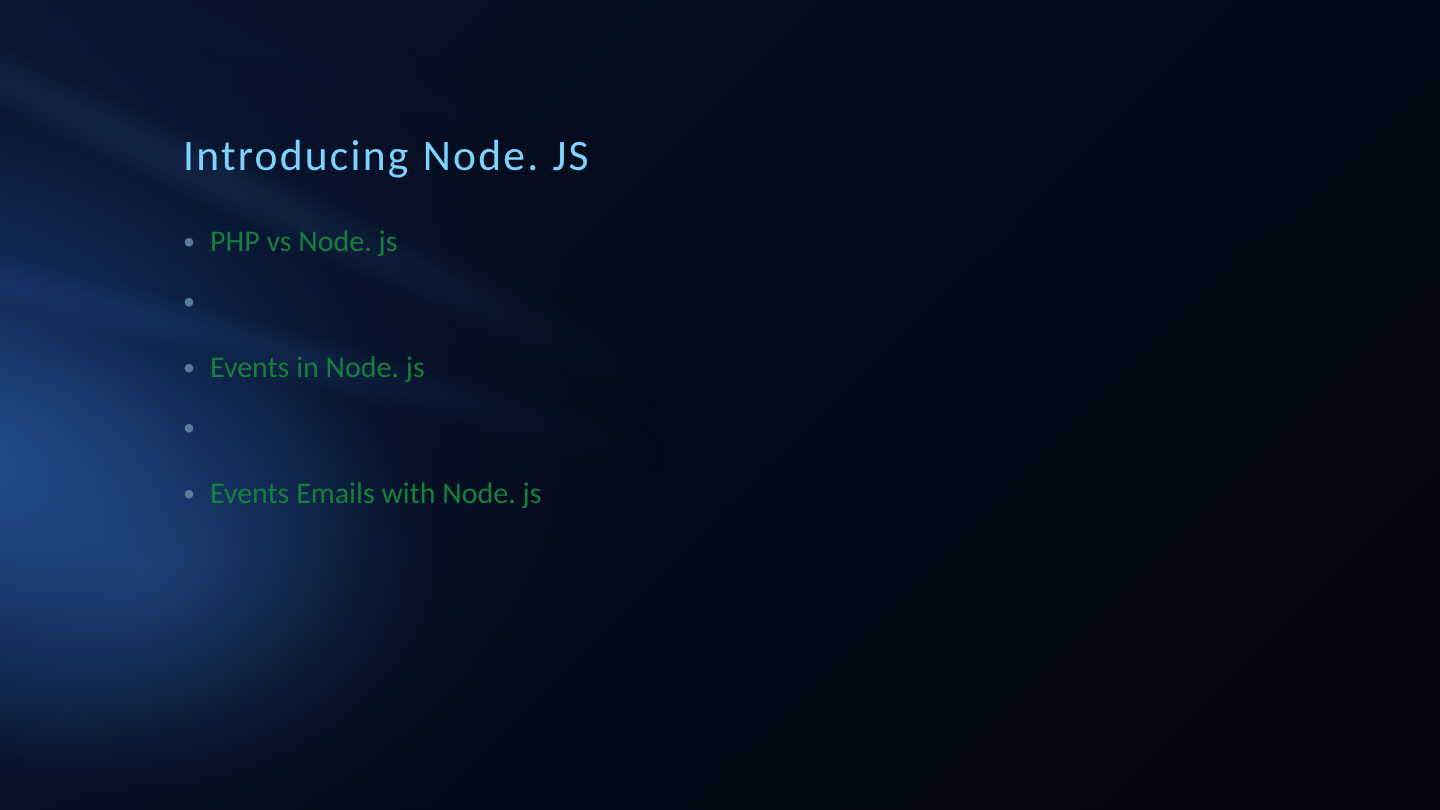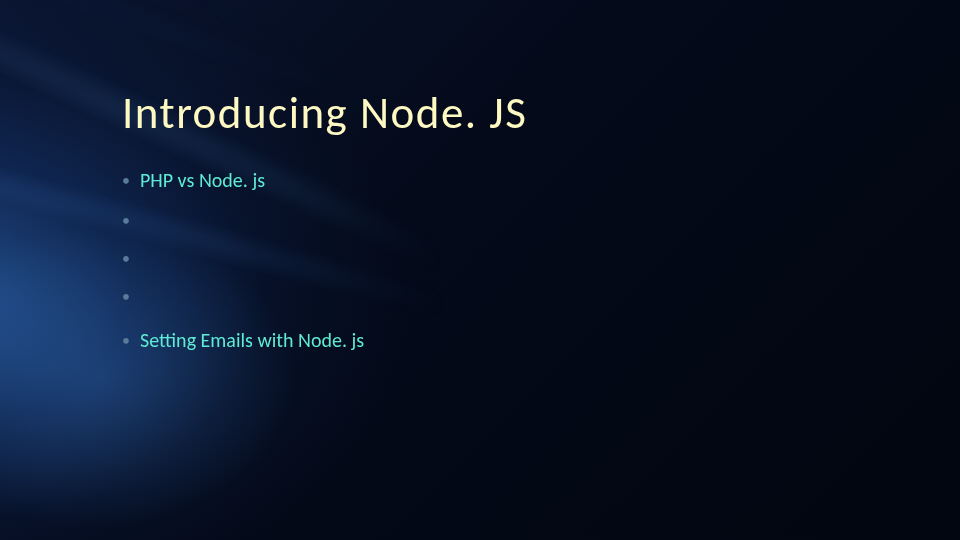--- a/index.html
+++ b/index.html
@@ -46,25 +46,25 @@
     }
     
     .slide-content {
       position: relative;
       z-index: 1;
       padding: 85px 0 0 122px;
       color: #ffffff;
     }
     
     .slide-title {
-      font-size: 45px;
+      font-size: 29px;
       font-weight: 400;
       letter-spacing: 1.5px;
       margin-bottom: 28px;
-      color: #fef9c3;
+      color: #7dd3fc;
     }
     
     .bullet-list {
       list-style: none;
       padding: 0;
     }
     
     .bullet-item {
       display: flex;
       align-items: baseline;
@@ -77,43 +77,44 @@
     .bullet-marker {
       color: #5a7a9a;
       font-size: 16px;
       margin-right: 10px;
       line-height: 1;
       position: relative;
       top: -1px;
     }
     
     .bullet-text {
-      color: #5eead4;
+      color: #15803d;
     }
   </style>
 </head>
 <body>
 
 <div class="slide-background"></div>
 
 <div class="slide-content">
   <h1 class="slide-title">Introducing Node. JS</h1>
 
   <ul class="bullet-list">
     <li class="bullet-item">
       <span class="bullet-marker">•</span>
       <span class="bullet-text">PHP vs Node. js</span>
     </li>
     <li class="bullet-item">
       <span class="bullet-marker">•</span>
     </li>
     <li class="bullet-item">
       <span class="bullet-marker">•</span>
+      <span class="bullet-text">Events in Node. js</span>
     </li>
     <li class="bullet-item">
       <span class="bullet-marker">•</span>
     </li>
     <li class="bullet-item">
       <span class="bullet-marker">•</span>
-      <span class="bullet-text">Setting Emails with Node. js</span>
+      <span class="bullet-text">Events Emails with Node. js</span>
     </li>
   </ul>
 </div>
 
 </body></html>

